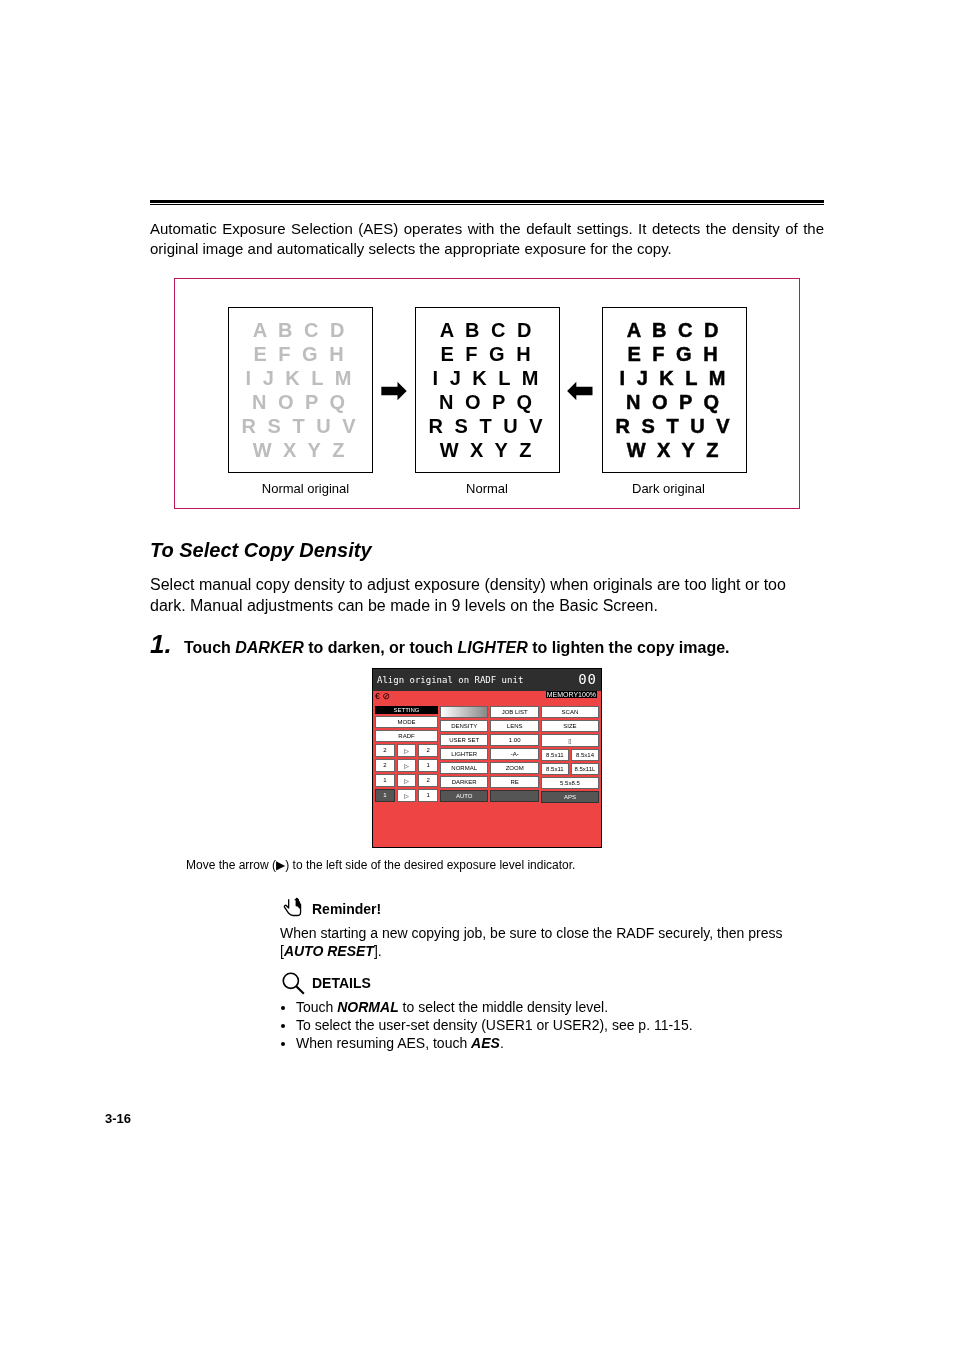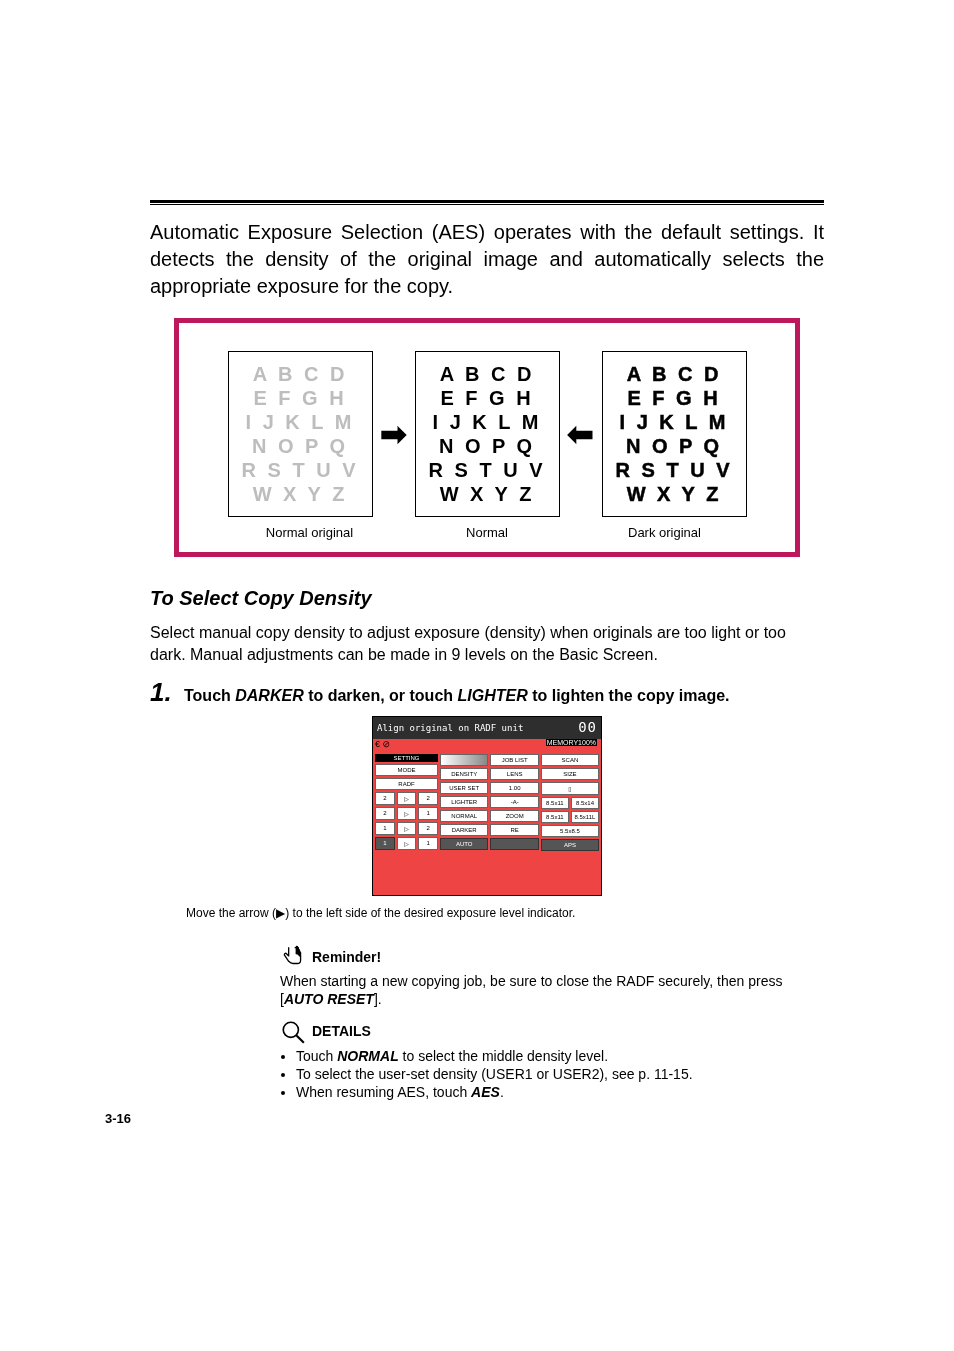--- a/index.html
+++ b/index.html
@@ -22,27 +22,27 @@
     margin: 0 0 4px 0;
   }
   .title-rule {
     border: none;
     border-top: 3px solid #000;
     border-bottom: 1px solid #000;
     height: 5px;
     margin: 0 0 14px 0;
   }
   .intro {
-    font-size: 20px;
+    font-size: 15px;
     line-height: 1.35;
     text-align: justify;
     margin: 0 0 18px 0;
   }
   .figure-box {
-    border: 5px solid #be185d;
+    border: 1px solid #be185d;
     padding: 28px 28px 12px 28px;
     margin: 0 24px 30px 24px;
     display: flex;
     flex-direction: column;
     align-items: center;
   }
   .figure-row {
     display: flex;
     align-items: center;
     justify-content: center;

